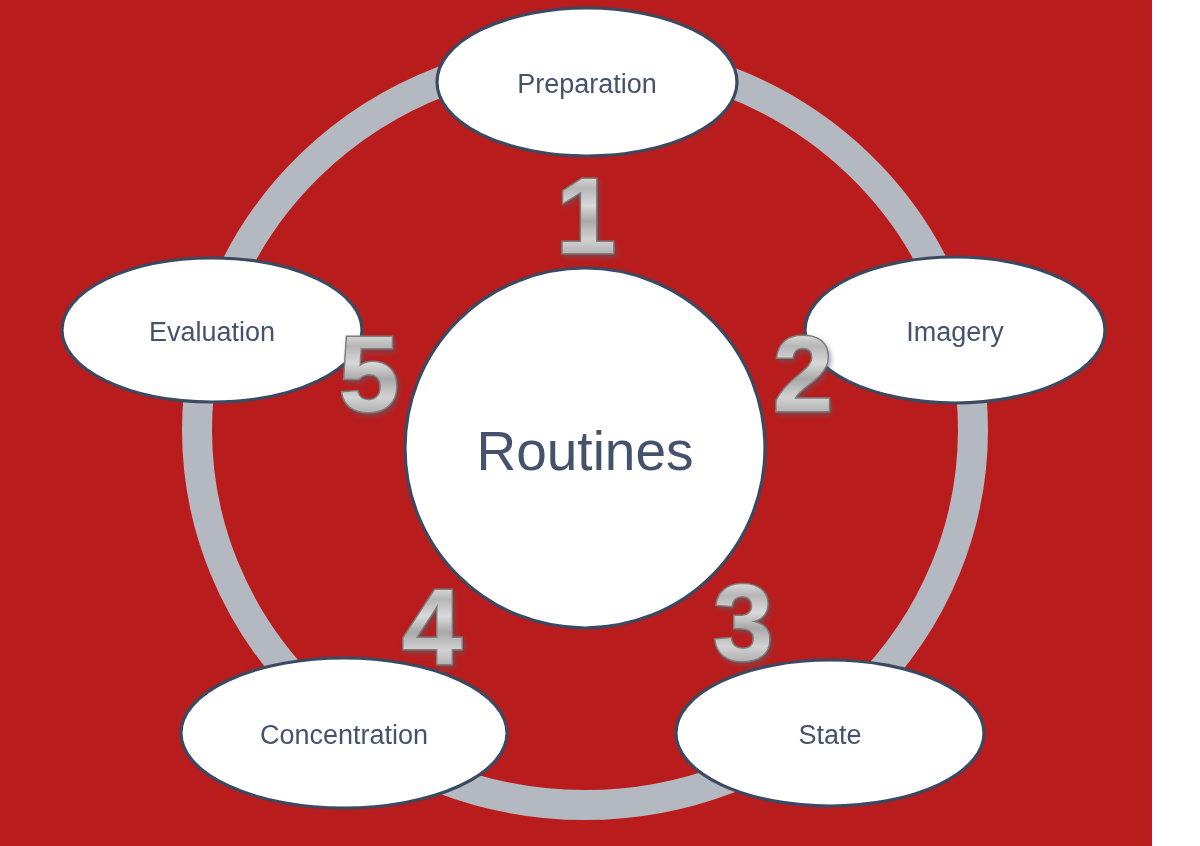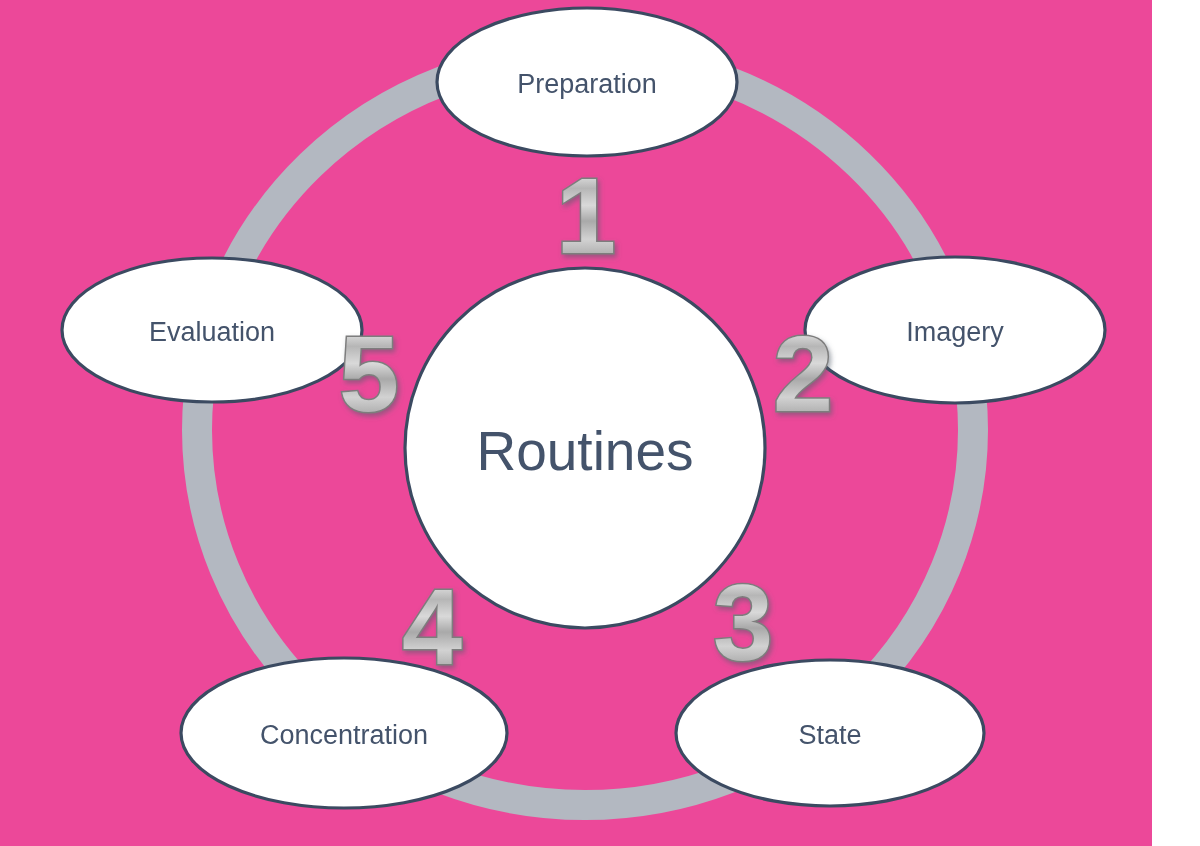--- a/index.html
+++ b/index.html
@@ -7,21 +7,21 @@
     padding: 0;
     background: #ffffff;
   }
   body {
     font-family: "Liberation Sans", sans-serif;
   }
   #stage {
     position: relative;
     width: 1152px;
     height: 846px;
-    background: #ec4899;
+    background: #b91c1c;
     overflow: hidden;
   }
   #diagram-svg {
     position: absolute;
     inset: 0;
     width: 1200px;
     height: 846px;
     display: block;
   }
   .node-ellipse {

